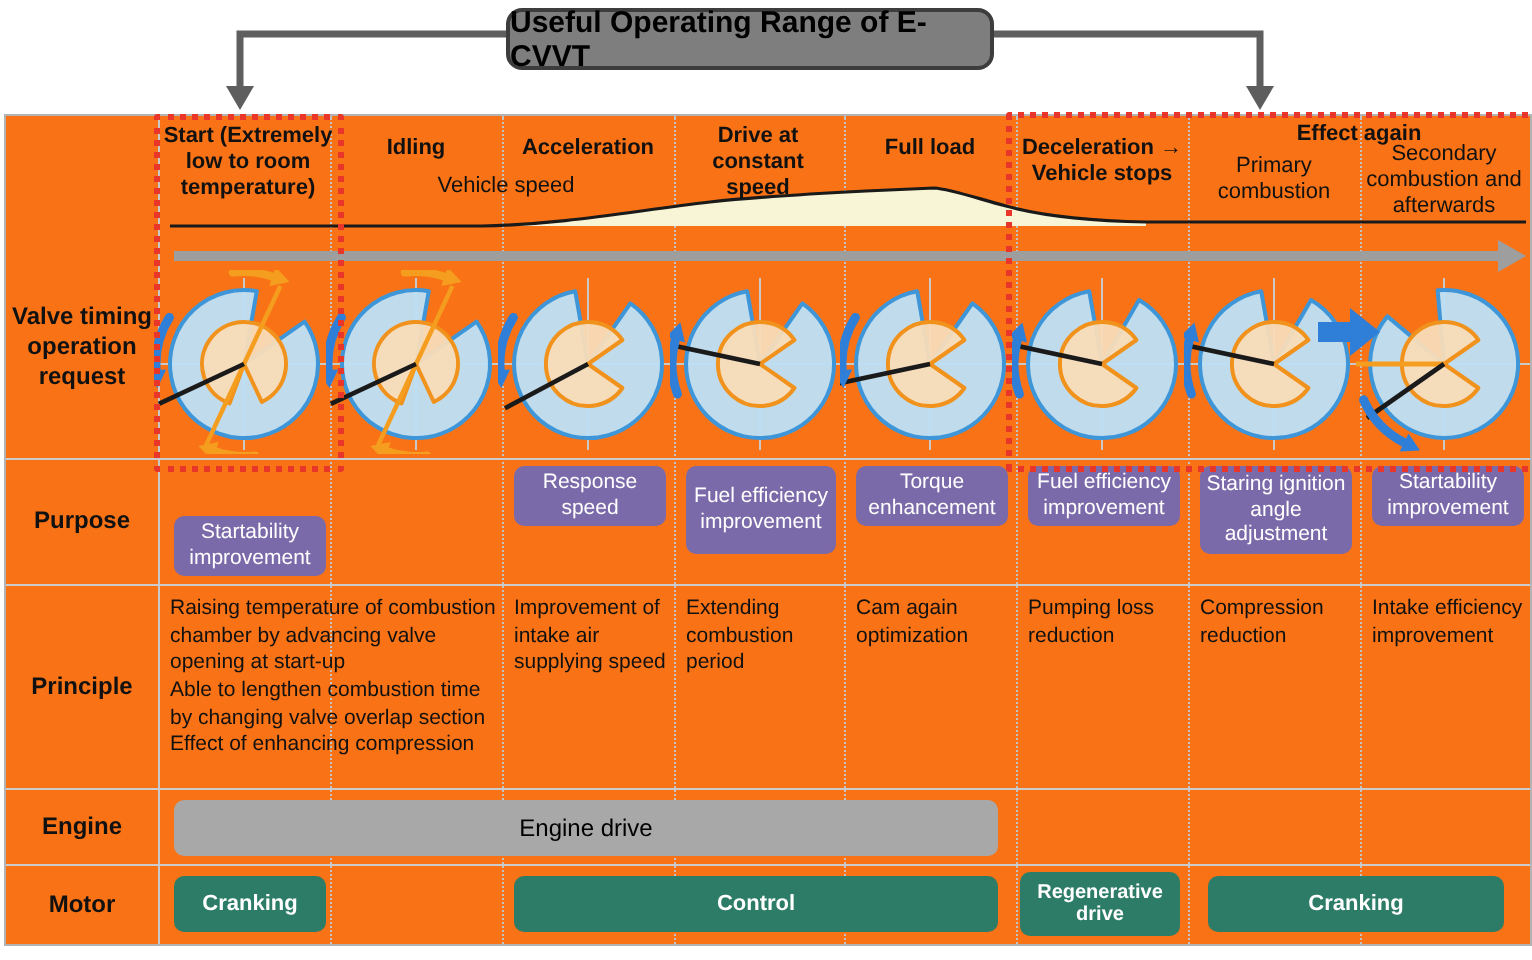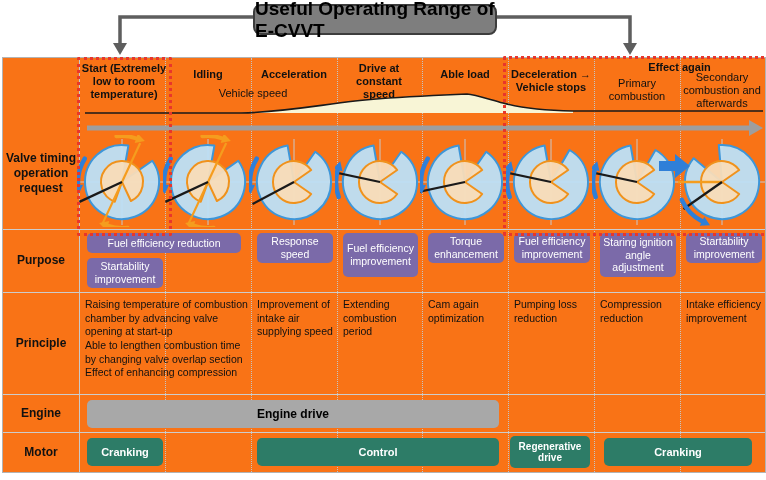--- a/index.html
+++ b/index.html
@@ -3,42 +3,42 @@
 <meta charset="utf-8">
 <style>
   html,body{margin:0;padding:0;background:#fff;}
   #page{position:relative;width:766px;height:480px;background:#fff;
         font-family:"Liberation Sans","DejaVu Sans",sans-serif;color:#111;overflow:hidden;}
   
   #bracket-svg{position:absolute;left:0;top:0;width:766px;height:57px;}
   #title-box{position:absolute;left:253px;top:4px;width:240px;height:27px;
              background:#7e7e7e;border:2px solid #3d3d3d;border-radius:8px;
              display:flex;align-items:center;justify-content:center;
-             font-size:19px;font-weight:bold;color:#000;}
+             font-size:15px;font-weight:bold;color:#000;}
   
   #table{position:absolute;left:2px;top:57px;width:762px;height:414px;
          border:1px solid #b3b3b3;background:#f97316;}
   .vline{position:absolute;top:0;bottom:0;width:0;border-left:1px dotted #c4c4c4;}
   .vline-solid{position:absolute;top:0;bottom:0;width:0;border-left:1px solid #c9c9c9;}
   .hline{position:absolute;left:0;right:0;height:0;border-top:1px solid #cccccc;}
   
   .rowlab{position:absolute;left:0;width:76px;display:flex;align-items:center;justify-content:center;
           text-align:center;font-weight:bold;font-size:12px;line-height:1.25;}
   
   .colhead{position:absolute;text-align:center;font-weight:bold;font-size:11px;line-height:1.18;}
   .colhead.reg{font-weight:normal;}
   
   .pbadge{position:absolute;background:#7b6aa9;color:#fff;border-radius:5px;
           display:flex;align-items:center;justify-content:center;text-align:center;
           font-size:10.5px;line-height:1.22;padding:1px 2px;box-sizing:border-box;}
   
   .princ{position:absolute;font-size:10.5px;line-height:1.3;white-space:pre-line;}
   
   #engine-bar{position:absolute;background:#a8a8a8;border-radius:5px;color:#000;
-              font-weight:bold;font-size:12px;display:flex;align-items:center;justify-content:center;}
+              font-weight:normal;font-size:12px;display:flex;align-items:center;justify-content:center;}
   .mbadge{position:absolute;background:#2d7c67;color:#fff;border-radius:5px;font-weight:bold;
           font-size:11px;display:flex;align-items:center;justify-content:center;text-align:center;line-height:1.15;}
   .mbadge.small{font-size:10px;font-weight:bold;}
   
   .diagram{position:absolute;top:77px;width:90px;height:92px;}
   .diagram.wide{width:110px;}
   
   .redbox{position:absolute;border:3px dotted #e8362b;border-radius:2px;pointer-events:none;}
   #curve-svg{position:absolute;left:0;top:0;width:762px;height:414px;pointer-events:none;}
 </style>
@@ -74,21 +74,21 @@
       <path d="M82,55 L238,55 C280,54 310,48 352,43 C380,40 400,39 430,37.5 C445,36.8 455,36.5 464,36 C472,36.5 485,41 500,45 C520,50.5 545,52.5 570,53 L760,53" fill="none" stroke="#1a1a1a" stroke-width="1.6"></path>
       <line x1="84" y1="70" x2="746" y2="70" stroke="#9e9e9e" stroke-width="5"></line>
       <polygon points="746,62 760,70 746,78" fill="#9e9e9e"></polygon>
     </svg>
 
     <div class="colhead" style="left:78px;top:4px;width:86px">Start (Extremely low to room temperature)</div>
     <div class="colhead" style="left:162px;top:10px;width:86px">Idling</div>
     <div class="colhead" style="left:248px;top:10px;width:86px">Acceleration</div>
     <div class="colhead reg" style="left:160px;top:29px;width:180px">Vehicle speed</div>
     <div class="colhead" style="left:341px;top:4px;width:70px">Drive at constant speed</div>
-    <div class="colhead" style="left:419px;top:10px;width:86px">Able load</div>
+    <div class="colhead" style="left:419px;top:10px;width:86px">Full load</div>
     <div class="colhead" style="left:505px;top:10px;width:86px">Deceleration → Vehicle stops</div>
     <div class="colhead" style="left:591px;top:3px;width:171px">Effect again</div>
     <div class="colhead reg" style="left:677px;top:13px;width:84px">Secondary combustion and afterwards</div>
     <div class="colhead reg" style="left:591px;top:19px;width:86px">Primary combustion</div>
 
     <div class="rowlab" style="top:60px;height:110px">Valve timing operation request</div>
     <div class="rowlab" style="top:171px;height:63px">Purpose</div>
     <div class="rowlab" style="top:234px;height:102px">Principle</div>
     <div class="rowlab" style="top:374px;height:40px">Motor</div>
     <div class="rowlab" style="top:336px;height:38px">Engine</div>
@@ -171,21 +171,20 @@
           <line x1="65" y1="4" x2="65" y2="90" stroke="#c9c9c9" stroke-width="1"></line>
           <path d="M65,47 L36.7,23.2 A37,37 0 1 0 61.8,10.1 Z" fill="#bce0f8" fill-opacity="0.95" stroke="#3e96d8" stroke-width="2" stroke-linejoin="round"></path>
           <path d="M65,47 L82.2,35.0 A21,21 0 1 0 82.2,59.0 Z" fill="#f8dcb8" fill-opacity="0.95" stroke="#f0921c" stroke-width="2" stroke-linejoin="round"></path>
           <line x1="21" y1="47" x2="65" y2="47" stroke="#f59d1e" stroke-width="2.5"></line>
           <line x1="65" y1="47" x2="26.5" y2="74.0" stroke="#1a1a1a" stroke-width="2.3"></line>
           <path d="M24.8,64.9 A44,44 0 0 0 45.0,86.2" fill="none" stroke="#2f7fd8" stroke-width="4.5" stroke-linecap="round"></path>
           <polygon points="53.0,90.3 42.8,90.7 47.3,81.7" fill="#2f7fd8"></polygon>
           <polygon points="2,26 18,26 18,19 33,31 18,43 18,36 2,36" fill="#2f7fd8"></polygon>
         </svg></div>
 
-    <div class="pbadge" style="left:84px;top:175px;width:154px;height:20px">Fuel efficiency reduction</div>
     <div class="pbadge" style="left:84px;top:200px;width:76px;height:30px">Startability improvement</div>
     <div class="pbadge" style="left:254px;top:175px;width:76px;height:30px">Response speed</div>
     <div class="pbadge" style="left:340px;top:175px;width:75px;height:44px">Fuel efficiency improvement</div>
     <div class="pbadge" style="left:425px;top:175px;width:76px;height:30px">Torque enhancement</div>
     <div class="pbadge" style="left:511px;top:175px;width:76px;height:30px">Fuel efficiency improvement</div>
     <div class="pbadge" style="left:597px;top:175px;width:76px;height:44px">Staring ignition angle adjustment</div>
     <div class="pbadge" style="left:683px;top:175px;width:76px;height:30px">Startability improvement</div>
 
     <div class="princ" style="left:82px;top:240px;width:166px">Raising temperature of combustion chamber by advancing valve opening at start-up
 Able to lengthen combustion time by changing valve overlap section

